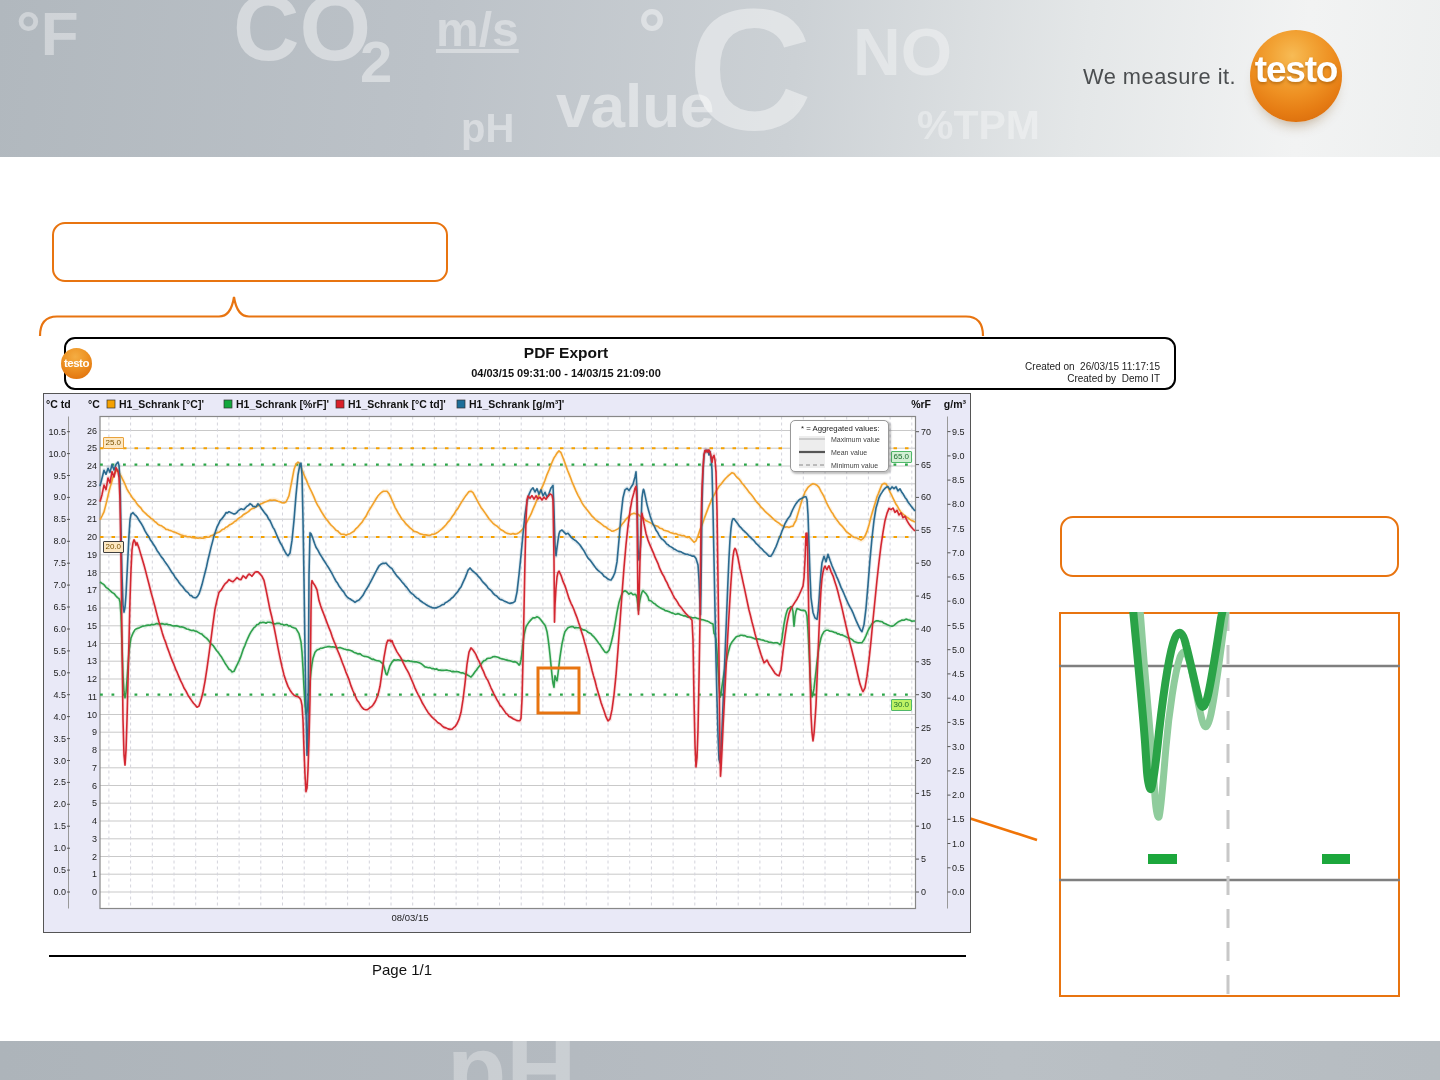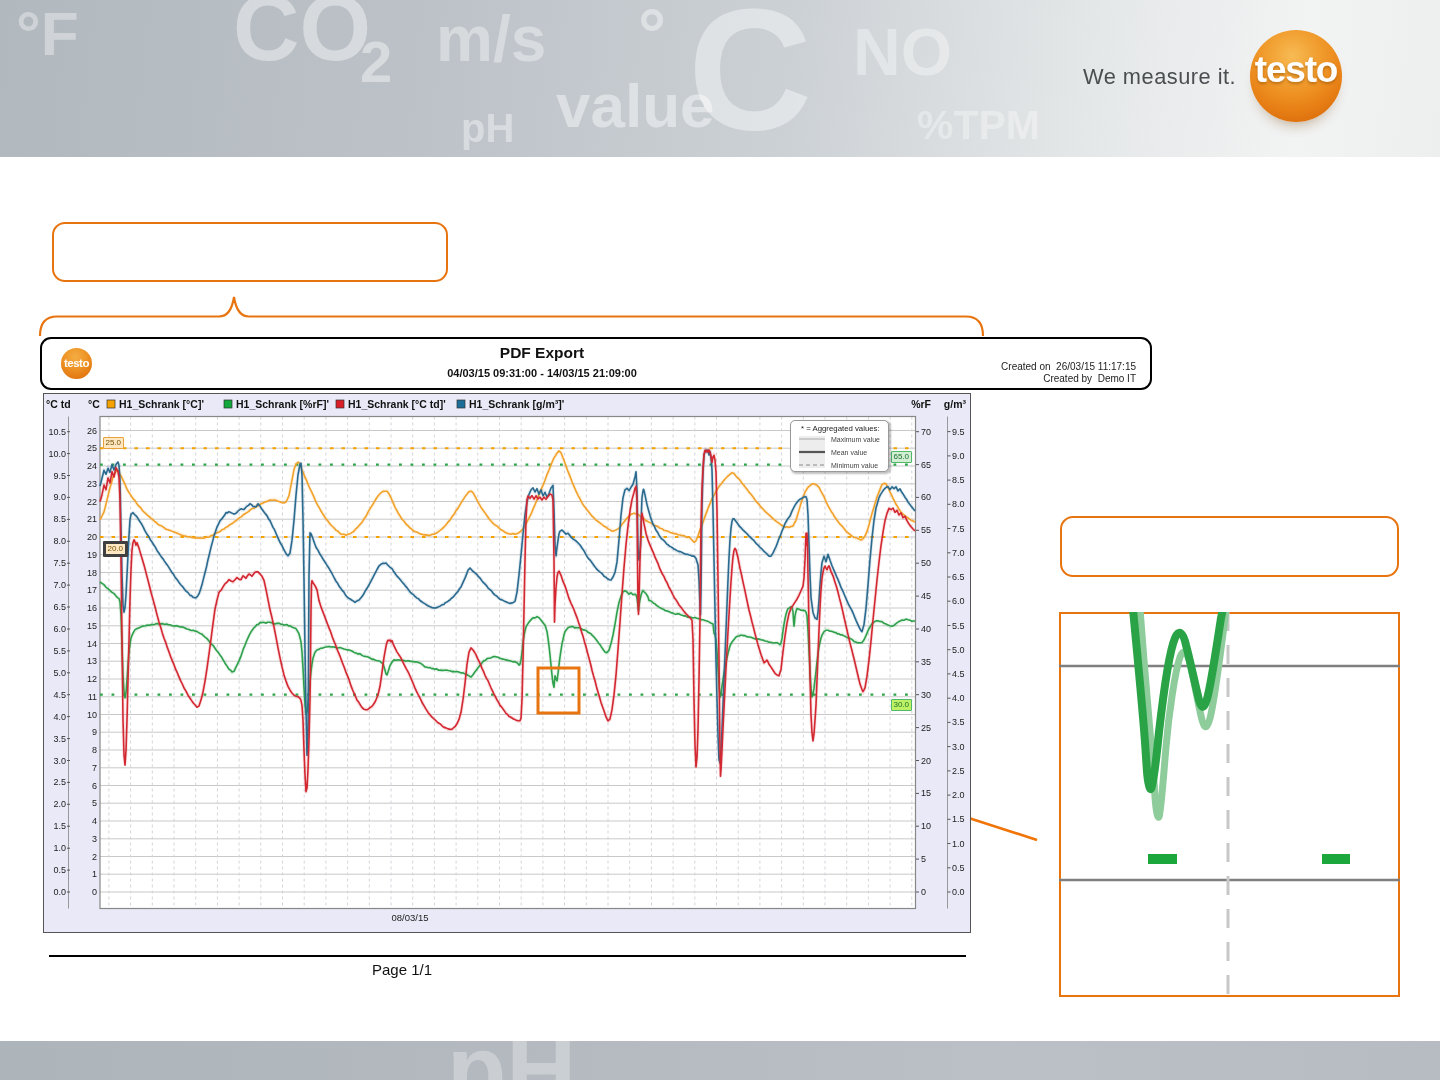--- a/index.html
+++ b/index.html
@@ -13,21 +13,21 @@
   background:radial-gradient(circle at 46% 28%, #f7bb55 0%, #f2a335 26%, #ee9022 48%, #e67d14 68%, #db6e0d 85%, #d0650c 100%);
   box-shadow:0 10px 14px -8px rgba(120,70,10,.45); }
 .logo span { position:absolute; left:0; top:19px; width:92px; text-align:center;
   font-size:37px; font-weight:bold; color:#fff; letter-spacing:-1.2px;
   text-shadow:0 2px 3px rgba(150,80,0,.55); }
 .mini-logo { position:absolute; left:61px; top:348px; width:31px; height:31px; border-radius:50%;
   background:radial-gradient(circle at 46% 28%, #f4ad43 0%, #ee9526 40%, #e47a12 75%, #d96c0c 100%); }
 .mini-logo span { position:absolute; left:0; top:9px; width:31px; text-align:center;
   font-size:11.5px; font-weight:bold; color:#fff; letter-spacing:-.5px; }
 .callout { position:absolute; border:2px solid #e87410; border-radius:13px; background:#fff; }
-.dochdr { position:absolute; left:40px; top:337px; width:1112px; height:53px;
+.dochdr { position:absolute; left:64px; top:337px; width:1112px; height:53px;
   border:2.4px solid #000; border-radius:11px; background:#fff; }
 .doctitle { position:absolute; left:260px; top:5px; width:480px; text-align:center;
   font-size:15.5px; font-weight:bold; color:#111; }
 .docsub { position:absolute; left:210px; top:28px; width:580px; text-align:center;
   font-size:11px; font-weight:bold; color:#111; }
 .created { position:absolute; right:14px; top:22px; text-align:right; font-size:10px; color:#222; line-height:12px; }
 .chartblock { position:absolute; left:42.5px; top:393px; width:928px; height:540px;
   background:#e9e9f7; border:1px solid #555; }
 .ax { font-size:9px; fill:#222; font-family:"Liberation Sans",sans-serif; }
 .leg { font-size:10.5px; font-weight:bold; fill:#111; font-family:"Liberation Sans",sans-serif; }
@@ -38,21 +38,21 @@
 .pagenum { position:absolute; left:372px; top:961px; width:200px; text-align:left; font-size:15px; color:#111; }
 .botbar { position:absolute; left:0; top:1041px; width:1440px; height:39px; overflow:hidden;
   background:linear-gradient(90deg,#adb4ba 0%,#b4bac0 40%,#bac0c5 70%,#b6bcc1 100%); }
 </style></head>
 <body>
 
 <div class="hdr">
 <div style="position:absolute;left:16px;top:-2px;font-size:62px;color:rgba(255,255,255,0.38);font-weight:bold;">°F</div>
     <div style="position:absolute;left:233px;top:-24px;font-size:92px;color:rgba(255,255,255,0.42);font-weight:bold;">CO</div>
     <div style="position:absolute;left:360px;top:28px;font-size:58px;color:rgba(255,255,255,0.42);font-weight:bold;">2</div>
-    <div style="position:absolute;left:436px;top:2px;font-size:64px;color:rgba(255,255,255,0.38);font-weight:bold;">m/s</div>
+    <div style="position:absolute;left:436px;top:2px;font-size:48px;color:rgba(255,255,255,0.38);font-weight:bold;text-decoration:underline;">m/s</div>
     <div style="position:absolute;left:638px;top:-6px;font-size:70px;color:rgba(255,255,255,0.42);font-weight:bold;">°</div>
     <div style="position:absolute;left:688px;top:-30px;font-size:172px;color:rgba(255,255,255,0.42);font-weight:bold;">C</div>
     <div style="position:absolute;left:853px;top:14px;font-size:66px;color:rgba(255,255,255,0.36);font-weight:bold;">NO</div>
     <div style="position:absolute;left:556px;top:70px;font-size:62px;color:rgba(255,255,255,0.44);font-weight:bold;">value</div>
     <div style="position:absolute;left:461px;top:106px;font-size:40px;color:rgba(255,255,255,0.4);font-weight:bold;">pH</div>
     <div style="position:absolute;left:917px;top:102px;font-size:41px;color:rgba(255,255,255,0.34);font-weight:bold;">%TPM</div>
   <div class="wemeasure">We measure it.</div>
   <div class="logo">
       <span>testo</span>
     </div>
@@ -313,21 +313,21 @@
   <text x="469" y="408" class="leg">H1_Schrank [g/m³]'</text>
   <text x="931" y="408" text-anchor="end" class="leg">%rF</text>
   <text x="966" y="408" text-anchor="end" class="leg">g/m³</text>
 
   <text x="410" y="921" text-anchor="middle" class="ax" style="font-size:9.5px">08/03/15</text>
 
   <rect x="538" y="668" width="41" height="45" fill="none" stroke="#e87410" stroke-width="3"></rect>
 </svg>
 
 <div class="vlab" style="left:103px;top:437px;background:#fde8c3;border:1px solid #e8a23c;color:#7a5200;">25.0</div>
-<div class="vlab" style="left:103px;top:541px;background:#fde8c3;border:3px solid #404040;color:#7a5200;">20.0</div>
+<div class="vlab" style="left:103px;top:541px;background:#fde8c3;border:1px solid #404040;color:#7a5200;">20.0</div>
 <div class="vlab" style="left:891px;top:451px;background:#d2efd4;border:1px solid #51b86a;color:#1a6e2e;">65.0</div>
 <div class="vlab" style="left:891px;top:699px;background:#bef264;border:1px solid #51b86a;color:#1a6e2e;">30.0</div>
 
 <div class="aggbox">
   <div style="padding:3px 0 0 10px;font-size:7.8px;color:#222;">* = Aggregated values:</div>
   <svg width="97" height="40" style="position:absolute;left:0;top:13px">
     <rect x="8" y="2" width="26" height="32" fill="#ededed"></rect>
     <line x1="8" y1="5" x2="34" y2="5" stroke="#aaa" stroke-width="1"></line>
     <line x1="8" y1="18" x2="34" y2="18" stroke="#555" stroke-width="2.2"></line>
     <line x1="8" y1="31" x2="34" y2="31" stroke="#888" stroke-width="1" stroke-dasharray="4 3"></line>

